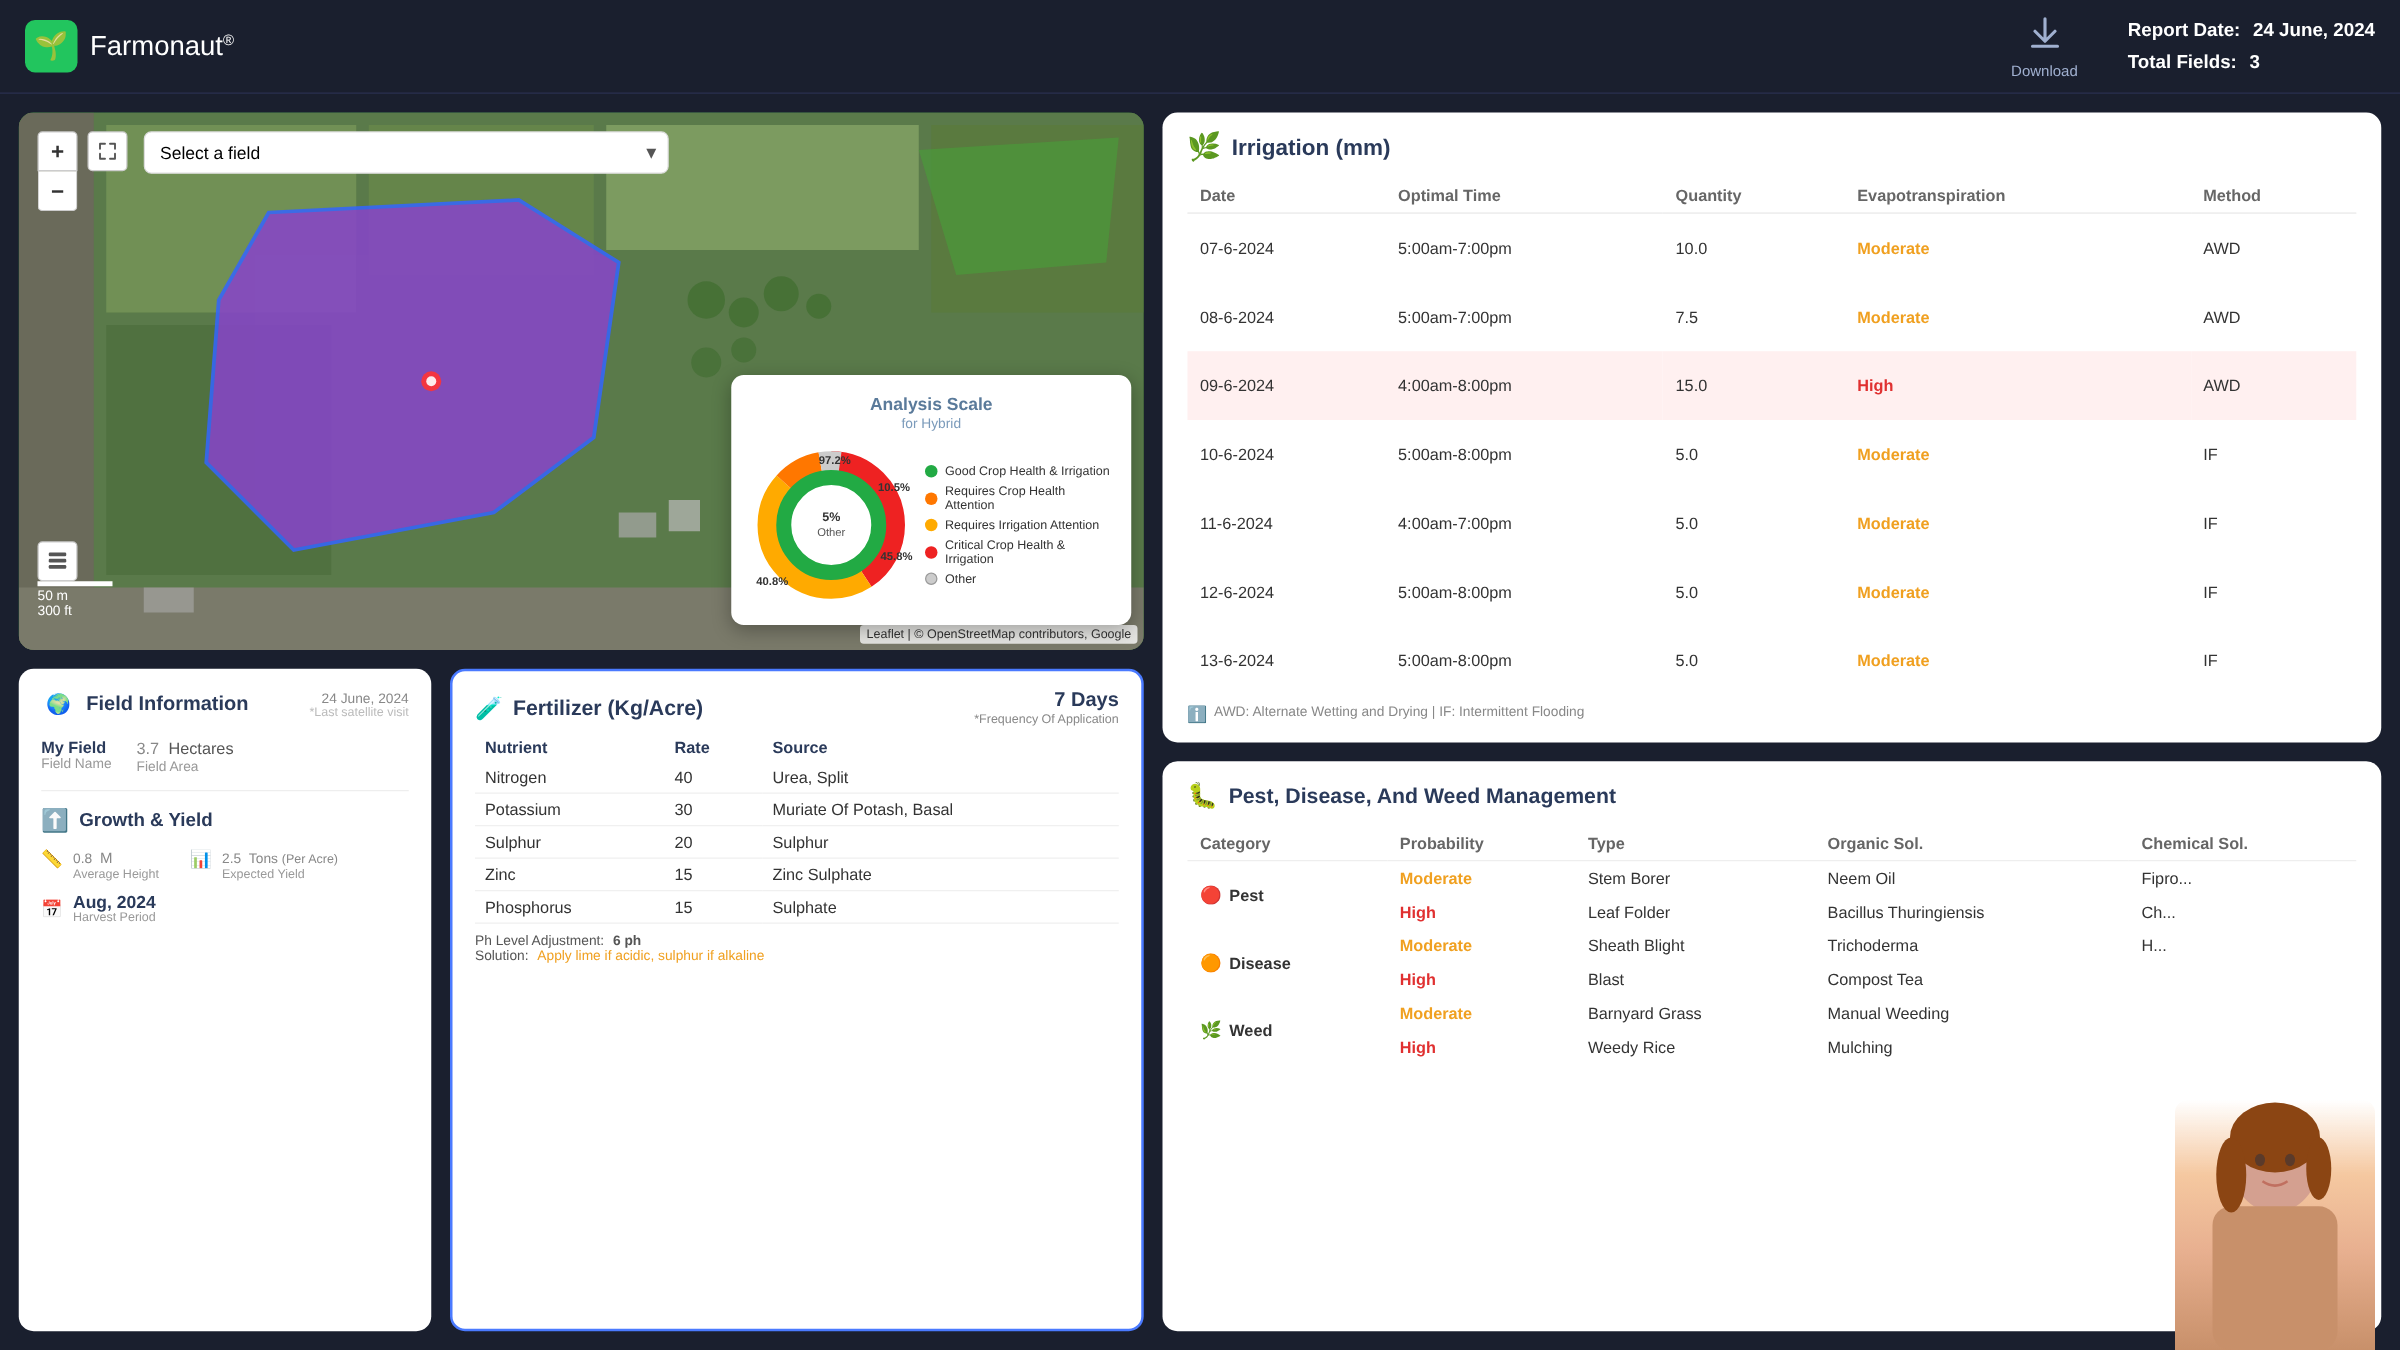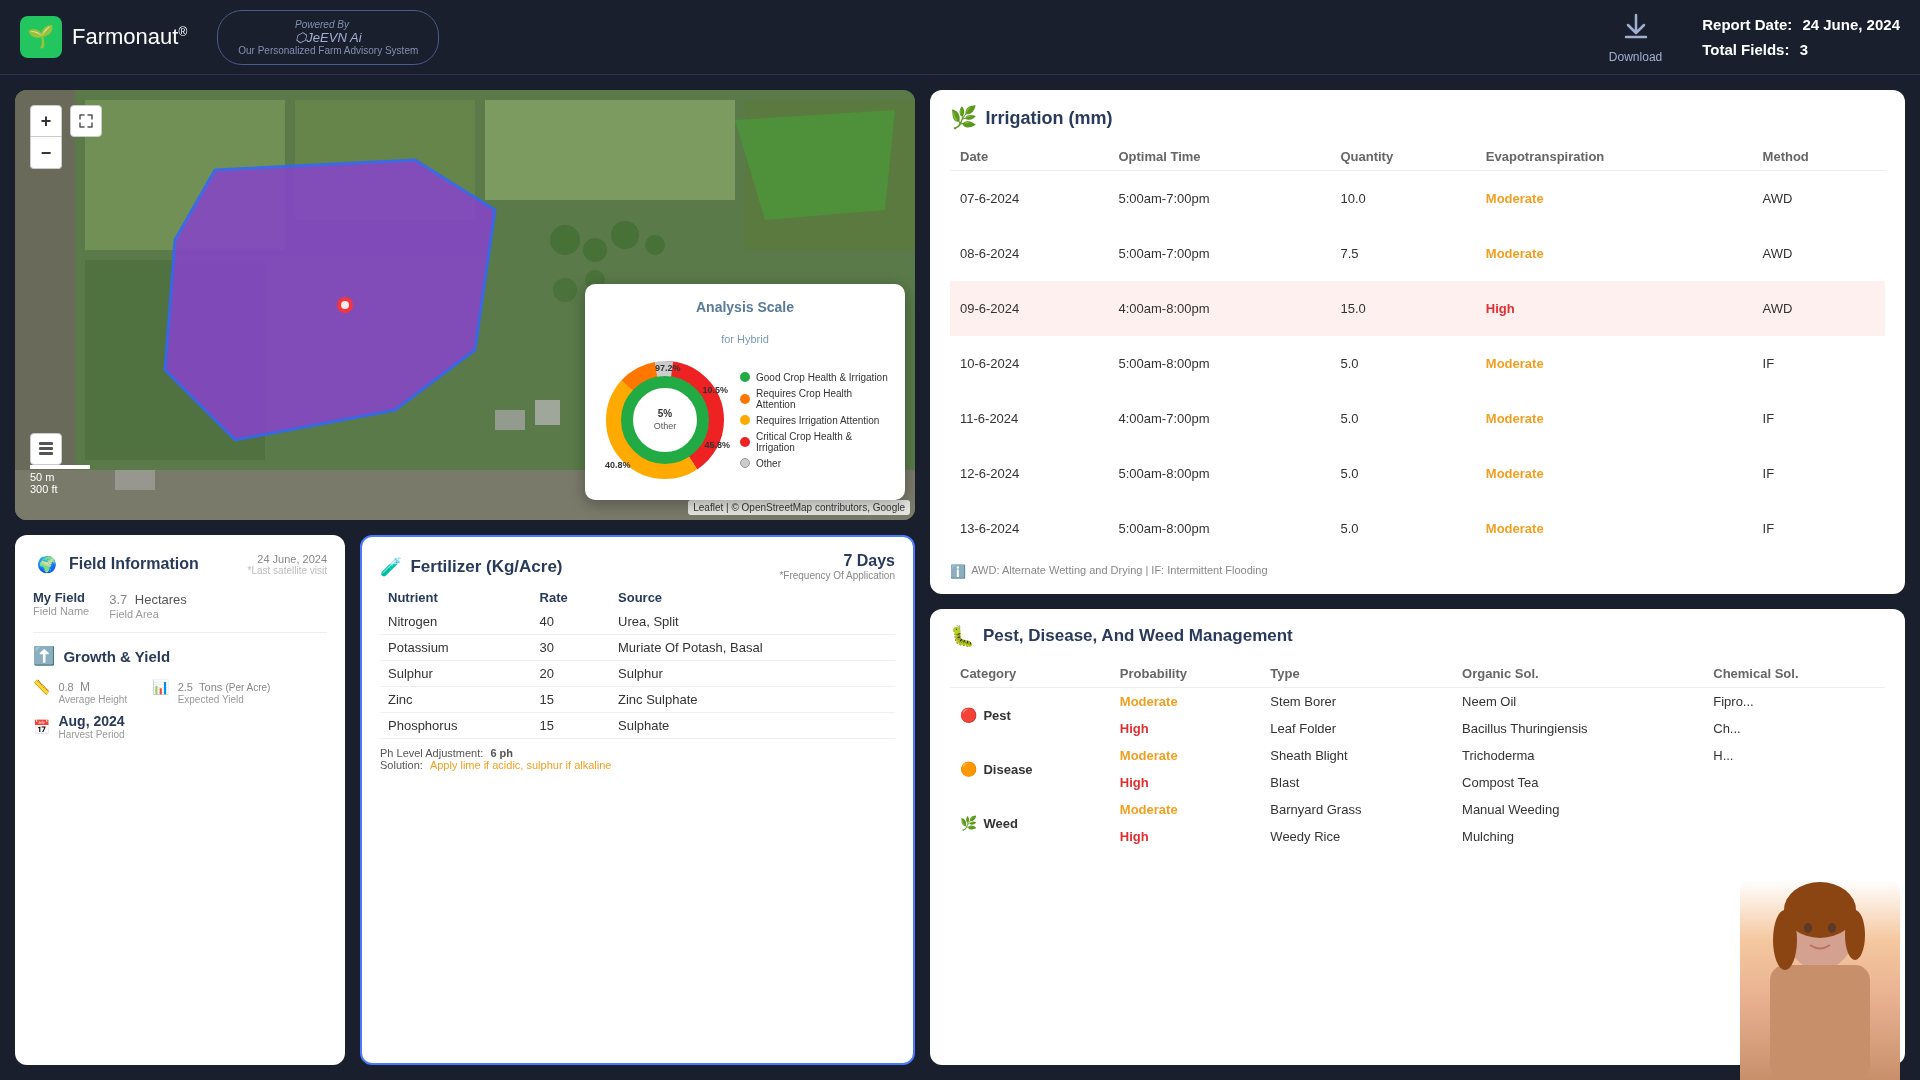--- a/index.html
+++ b/index.html
@@ -253,21 +253,21 @@
       border-radius: 10px;
       padding: 15px;
       z-index: 20;
       box-shadow: 0 4px 15px rgba(0,0,0,0.3);
     }
     .analysis-title {
       text-align: center;
       color: #5a7a9a;
       font-size: 14px;
       font-weight: bold;
-      margin-bottom: 18px;
+      margin-bottom: 2px;
     }
     .analysis-subtitle {
       text-align: center;
       color: #7a9aba;
       font-size: 11px;
       margin-bottom: 10px;
     }
     .analysis-body {
       display: flex;
       align-items: center;
@@ -644,27 +644,20 @@
   </style>
 </head>
 <body>
 
 <div class="header">
   <div class="logo-section">
     <div class="logo-icon">🌱</div>
     <div class="logo-text">
       <span>Farmonaut</span><span class="logo-reg">®</span>
     </div>
-  </div>
-  <div class="jeevn-badge">
-    <div class="jeevn-title">
-      <span style="font-size:10px;color:#8090b0;display:block;">Powered By</span>
-      <span>⬡JeEVN Ai</span>
-    </div>
-    <div class="jeevn-sub">Our Personalized Farm Advisory System</div>
   </div>
   <div class="header-right">
     <div class="download-section">
       <div class="download-icon-wrap">
         <svg width="32" height="32" viewBox="0 0 32 32" fill="none">
             <path d="M16 4v16M8 14l8 8 8-8M6 26h20" stroke="#a0b0d0" stroke-width="2.5" stroke-linecap="round" stroke-linejoin="round"></path>
           </svg>
       </div>
       <div class="download-label">Download</div>
     </div>
@@ -732,20 +725,27 @@
         </div>
 
         <div class="map-layer-btn" style="bottom:55px;">
           <svg width="18" height="18" viewBox="0 0 18 18">
               <rect x="2" y="2" width="14" height="3" rx="1" fill="#555"></rect>
               <rect x="2" y="7" width="14" height="3" rx="1" fill="#555"></rect>
               <rect x="2" y="12" width="14" height="3" rx="1" fill="#555"></rect>
             </svg>
         </div>
 
+        <div class="field-select">
+          <div class="field-select-wrap">
+            <select>
+              <option>Select a field</option>
+            </select>
+          </div>
+        </div>
 
         <div class="map-scale">
           <div class="scale-bar"></div>
           <div>50 m</div>
           <div>300 ft</div>
         </div>
 
         <div class="map-attribution">Leaflet | © OpenStreetMap contributors, Google</div>
 
         <div class="analysis-popup">

